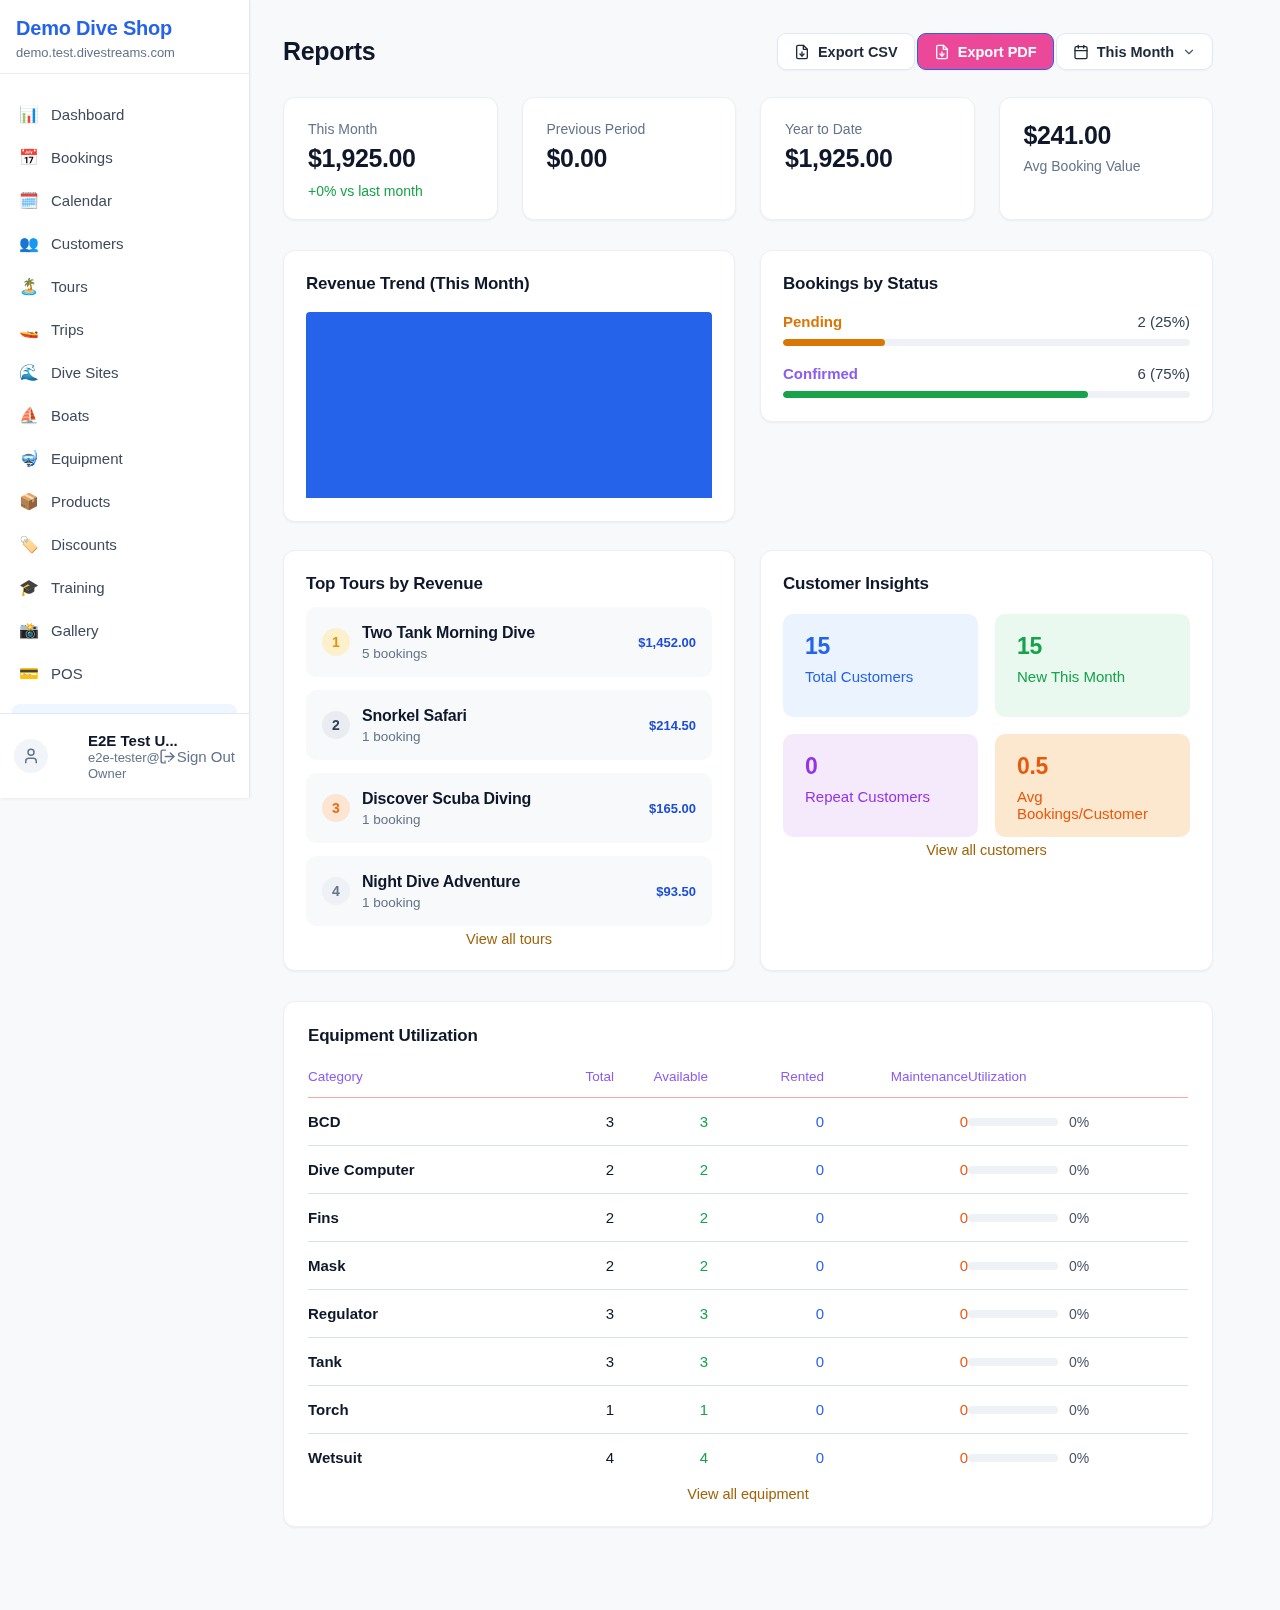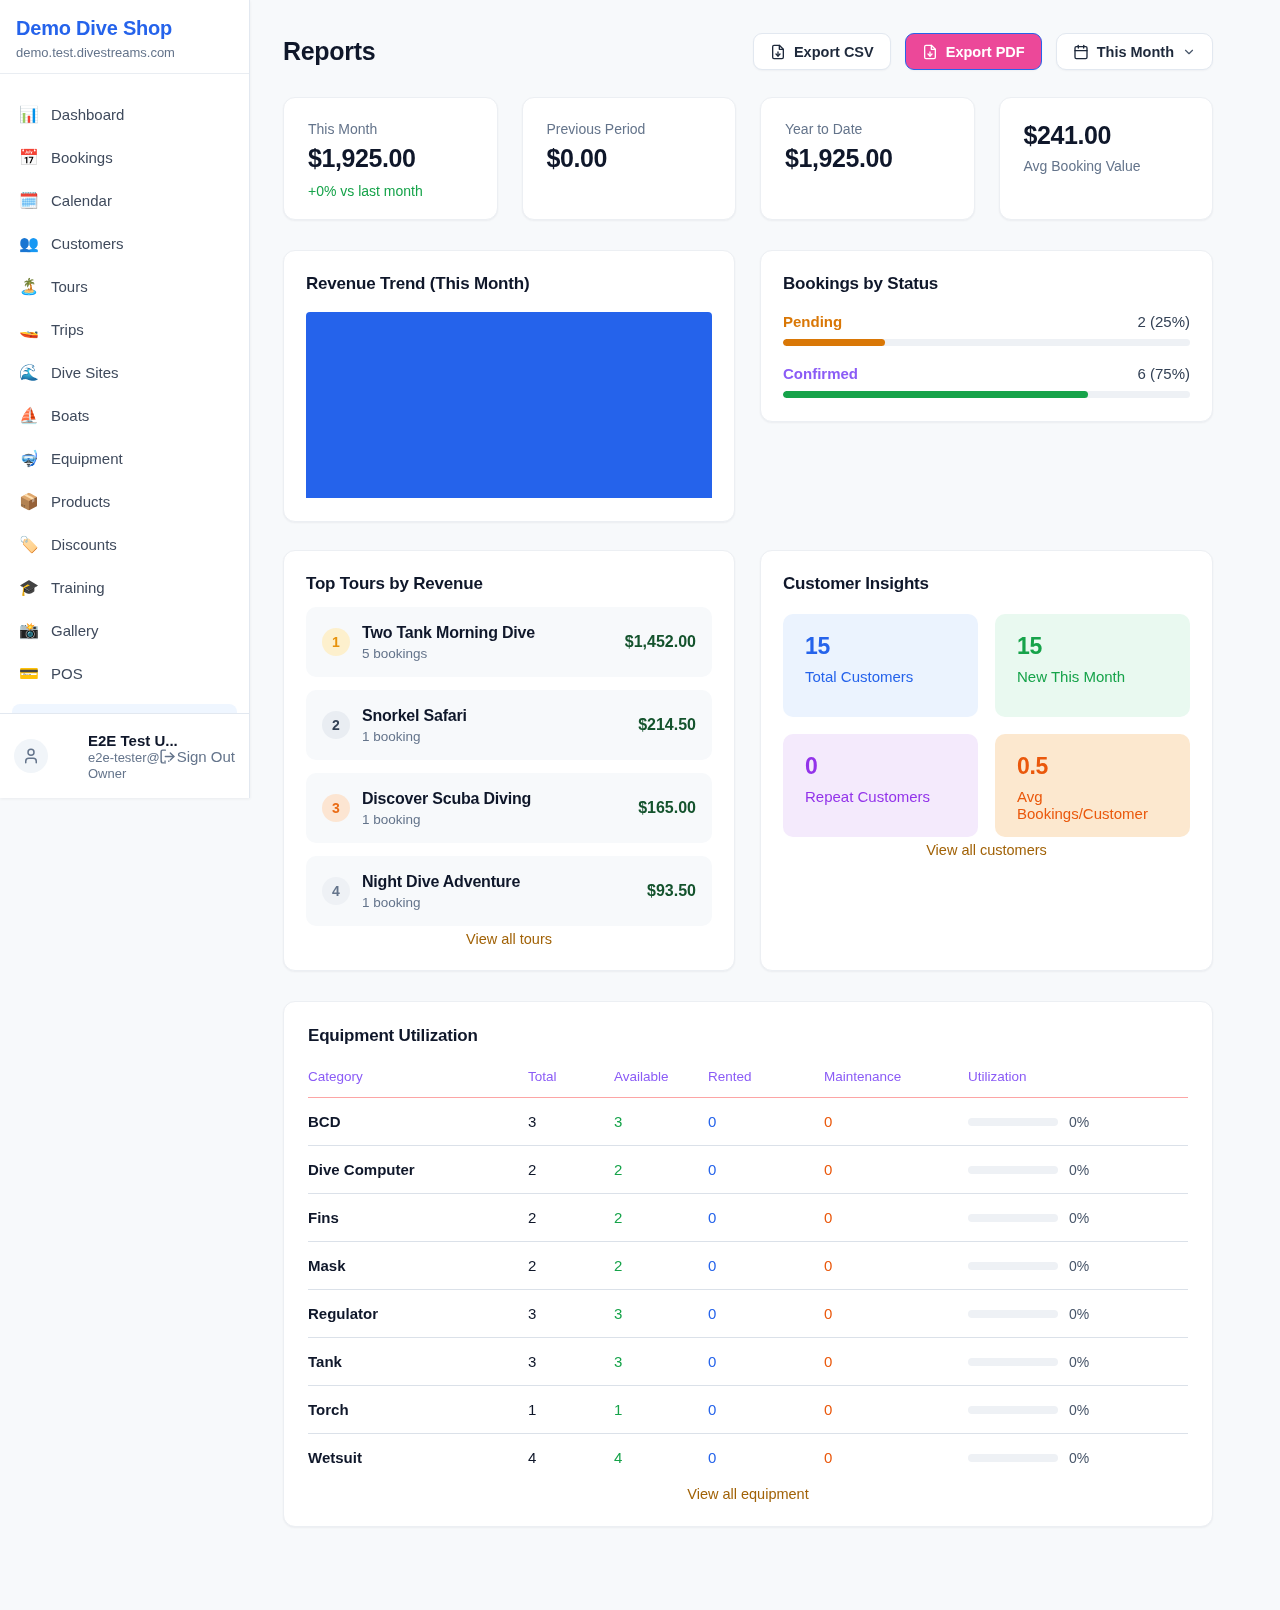--- a/index.html
+++ b/index.html
@@ -45,21 +45,21 @@
   }
   .user-meta { min-width:0; flex:1;margin-left:30px; }
   .user-name { font-size:15px; font-weight:700; color:#0f172a; white-space:nowrap; }
   .user-email, .user-role { font-size:13px; color:#64748b; margin-top:1px; white-space:nowrap; }
   .signout { display:flex; align-items:center; gap:1px; color:#64748b; font-size:15px; cursor:pointer; flex:0 0 auto; }
 
   
   .main { position:absolute; left:283px; top:0; width:930px; padding-top:33px; }
   .page-header { display:flex; align-items:center; justify-content:space-between; }
   .page-title { font-size:25px; font-weight:700; letter-spacing:-.3px; }
-  .header-actions { display:flex; align-items:center; gap:14px; }
+  .header-actions { display:flex; align-items:center; gap:2px; }
   .btn {
     display:flex; align-items:center; gap:8px; height:37px; padding:0 16px;
     border-radius:9px; font-size:14.5px; font-weight:600; cursor:pointer;
     background:#fff; border:1px solid #e2e8f0; color:#1e293b;
     box-shadow:0 1px 2px rgba(15,23,42,.04);
   }
   .btn-primary { background:#ec4899; border-color:#2563eb; color:#fff; }
   .chip { border-radius:10px; }
 
   .card {
@@ -99,37 +99,37 @@
     background:#f7f9fb; border-radius:10px; padding:13px 16px; margin-top:13px; min-height:70px;
   }
   .rank-badge {
     width:28px; height:28px; border-radius:50%; flex:0 0 auto;
     display:flex; align-items:center; justify-content:center;
     font-size:14px; font-weight:700;
   }
   .tour-info { flex:1; min-width:0; }
   .tour-name { font-size:16px; font-weight:700; letter-spacing:-.2px; }
   .tour-sub { font-size:13.5px; color:#64748b; margin-top:4px; }
-  .tour-price { font-size:16px; font-weight:700; color:#14532d; white-space:nowrap; }
+  .tour-price { font-size:13px; font-weight:700; color:#1d4ed8; white-space:nowrap; }
   .view-link { display:block; text-align:center; color:#a16207; font-size:14.5px; margin-top:5px; cursor:pointer; }
 
   
   .insight-grid { display:grid; grid-template-columns:1fr 1fr; gap:17px; margin-top:20px; }
   .insight-tile { border-radius:10px; padding:19px 22px; height:103px; }
   .insight-value { font-size:23px; font-weight:700; letter-spacing:-.3px; }
   .insight-label { font-size:15px; margin-top:8px; }
 
   
   .equipment-card { margin-top:30px; padding:24px; }
   table.equip { width:100%; border-collapse:collapse; margin-top:15px; }
   .equip th {
     text-align:left; font-weight:400; font-size:13.5px; color:#8b5cf6;
     padding:8px 0 13px; border-bottom:1px solid #fca5a5;
   }
-  .equip th.c, .equip td.c { text-align:left; }
+  .equip th.c, .equip td.c { text-align:right; }
   .equip td { padding:15px 0; border-bottom:1px solid #dbe1e9; font-size:15px; }
   .equip tr:last-child td { border-bottom:none; }
   .cat-cell { font-weight:700; color:#0f172a; }
   .val-total { color:#0f172a; }
   .val-available { color:#16a34a; }
   .val-rented { color:#2563eb; }
   .val-maint { color:#ea580c; }
   .util-cell { display:flex; align-items:center; gap:11px; }
   .util-track { width:90px; height:8px; border-radius:99px; background:#eef1f5; overflow:hidden; }
   .util-fill { height:100%; background:#2563eb; border-radius:99px; }

